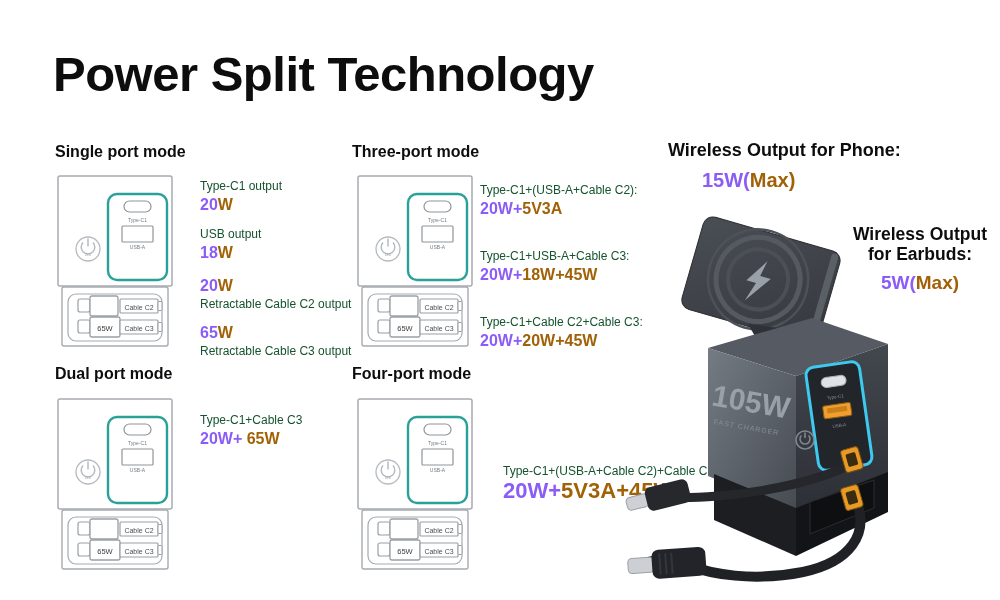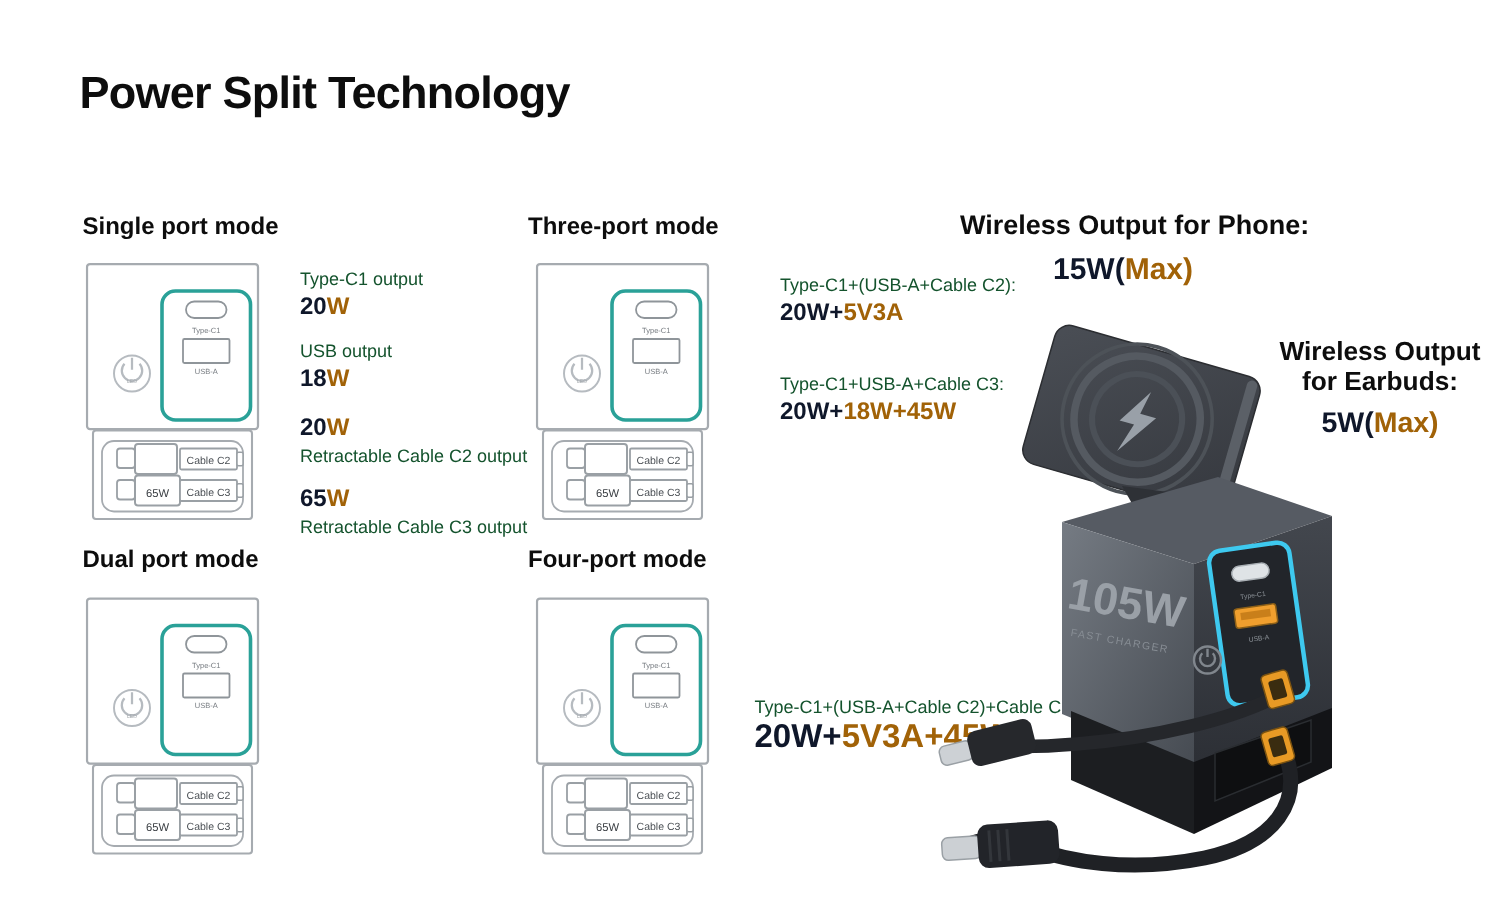--- a/index.html
+++ b/index.html
@@ -2,29 +2,29 @@
 <html><head>
 <meta charset="utf-8">
 <style>
   html,body{margin:0;padding:0;}
   body{
     width:1000px;height:600px;position:relative;overflow:hidden;
     background:#ffffff;font-family:"Liberation Sans",sans-serif;
     -webkit-font-smoothing:antialiased;
   }
   .abs{position:absolute;}
-  .page-title{font-size:30px;font-weight:700;color:#0d0d0d;letter-spacing:-0.5px;}
+  .page-title{font-size:49px;font-weight:700;color:#0d0d0d;letter-spacing:-0.5px;}
   .mode-heading{font-size:16px;font-weight:700;color:#0d0d0d;}
   .wireless-heading{font-size:18px;font-weight:700;color:#0d0d0d;}
   .earbuds-block{width:164px;text-align:center;}
   .earbuds-block .wireless-heading{font-size:17.5px;line-height:1.16;}
   .spec-label{font-size:12px;color:#14532d;line-height:14px;margin-bottom:1px;white-space:nowrap;}
   .spec-value{font-size:16px;font-weight:700;line-height:22px;white-space:nowrap;}
   .big .spec-value{font-size:22px;line-height:24px;}
-  .vd{color:#0f172a;}
+  .vd{color:#8b5cf6;}
   .vl{color:#a16207;}
   .entries .entry{display:block;}
   .gap-s .entry{margin-bottom:11px;}
   .gap-l .entry{margin-bottom:29px;}
   .gap-m .entry{margin-bottom:28px;}
   .wireless-value{font-size:19px;font-weight:700;white-space:nowrap;}
   .earbuds-block .wireless-value{margin-top:7px;}
   svg text{font-family:"Liberation Sans",sans-serif;}
 </style>
 </head>
@@ -112,28 +112,32 @@
     <g>
       <rect x="21" y="145" width="12" height="13" rx="2" fill="#fff" stroke="#9aa0a5" stroke-width="1.2"></rect>
       <rect x="33" y="142" width="30" height="20" rx="2" fill="#fff" stroke="#9aa0a5" stroke-width="1.3"></rect>
       <text x="48" y="156" font-size="7.5" fill="#3c4045" text-anchor="middle">65W</text>
       <rect x="63" y="145" width="38" height="14" rx="1" fill="#fff" stroke="#9aa0a5" stroke-width="1.2"></rect>
       <text x="82" y="155.5" font-size="7" fill="#4a4f54" text-anchor="middle">Cable C3</text>
       <rect x="101" y="147.5" width="4" height="9" rx="1" fill="#fff" stroke="#9aa0a5" stroke-width="1"></rect>
     </g>
   </svg>
 </div>
-<div class="abs entries gap-l" style="left:520px;top:183px;">
+<div class="abs entries gap-l" style="left:480px;top:183px;">
     <div class="entry">
       <div class="spec-label">Type-C1+(USB-A+Cable C2):</div>
       <div class="spec-value"><span class="vd">20W+</span><span class="vl">5V3A</span></div>
     </div>
     <div class="entry">
       <div class="spec-label">Type-C1+USB-A+Cable C3:</div>
       <div class="spec-value"><span class="vd">20W+</span><span class="vl">18W+45W</span></div>
+    </div>
+    <div class="entry">
+      <div class="spec-label">Type-C1+Cable C2+Cable C3:</div>
+      <div class="spec-value"><span class="vd">20W+</span><span class="vl">20W+45W</span></div>
     </div>
   </div>
 
 <div class="abs mode-heading" style="left:55px;top:365px;">Dual port mode</div>
 <div class="abs" style="left:57px;top:398px;">
   <svg width="118" height="172" viewBox="0 0 118 172">
     <rect x="1" y="1" width="114" height="110" rx="2" fill="#fff" stroke="#a6abb0" stroke-width="1.5"></rect>
     <rect x="51" y="19" width="59" height="86" rx="9" fill="#fff" stroke="#2AA198" stroke-width="2.4"></rect>
     <rect x="67" y="26" width="27" height="11" rx="5.5" fill="#fff" stroke="#8f959a" stroke-width="1.2"></rect>
     <text x="80.5" y="47" font-size="5" fill="#767b80" text-anchor="middle">Type-C1</text>
@@ -158,20 +162,24 @@
       <rect x="21" y="145" width="12" height="13" rx="2" fill="#fff" stroke="#9aa0a5" stroke-width="1.2"></rect>
       <rect x="33" y="142" width="30" height="20" rx="2" fill="#fff" stroke="#9aa0a5" stroke-width="1.3"></rect>
       <text x="48" y="156" font-size="7.5" fill="#3c4045" text-anchor="middle">65W</text>
       <rect x="63" y="145" width="38" height="14" rx="1" fill="#fff" stroke="#9aa0a5" stroke-width="1.2"></rect>
       <text x="82" y="155.5" font-size="7" fill="#4a4f54" text-anchor="middle">Cable C3</text>
       <rect x="101" y="147.5" width="4" height="9" rx="1" fill="#fff" stroke="#9aa0a5" stroke-width="1"></rect>
     </g>
   </svg>
 </div>
 <div class="abs entries gap-m" style="left:200px;top:413px;">
+    <div class="entry">
+      <div class="spec-label">Type-C1+Cable C3</div>
+      <div class="spec-value"><span class="vd">20W+ </span><span class="vl">65W</span></div>
+    </div>
   </div>
 
 <div class="abs mode-heading" style="left:352px;top:365px;">Four-port mode</div>
 <div class="abs" style="left:357px;top:398px;">
   <svg width="118" height="172" viewBox="0 0 118 172">
     <rect x="1" y="1" width="114" height="110" rx="2" fill="#fff" stroke="#a6abb0" stroke-width="1.5"></rect>
     <rect x="51" y="19" width="59" height="86" rx="9" fill="#fff" stroke="#2AA198" stroke-width="2.4"></rect>
     <rect x="67" y="26" width="27" height="11" rx="5.5" fill="#fff" stroke="#8f959a" stroke-width="1.2"></rect>
     <text x="80.5" y="47" font-size="5" fill="#767b80" text-anchor="middle">Type-C1</text>
     <rect x="65" y="51" width="31" height="16" rx="1" fill="#fff" stroke="#8f959a" stroke-width="1.2"></rect>
@@ -201,21 +209,21 @@
     </g>
   </svg>
 </div>
 <div class="abs entries big" style="left:503px;top:464px;">
     <div class="entry">
       <div class="spec-label">Type-C1+(USB-A+Cable C2)+Cable C3</div>
       <div class="spec-value"><span class="vd">20W+</span><span class="vl">5V3A+45W</span></div>
     </div>
   </div>
 
-<div class="abs wireless-heading" style="left:640px;top:140px;">Wireless Output for Phone:</div>
+<div class="abs wireless-heading" style="left:668px;top:140px;">Wireless Output for Phone:</div>
 <div class="abs wireless-value" style="left:702px;top:169px;font-size:20px;"><span class="vd">15W(</span><span class="vl">Max)</span></div>
 
 <div class="abs earbuds-block" style="left:838px;top:224px;">
   <div class="wireless-heading">Wireless Output</div>
   <div class="wireless-heading">for Earbuds:</div>
   <div class="wireless-value"><span class="vd">5W(</span><span class="vl">Max)</span></div>
 </div>
 
 <svg class="abs" style="left:598px;top:212px;" width="402" height="388" viewBox="0 0 402 388">
   <defs>

